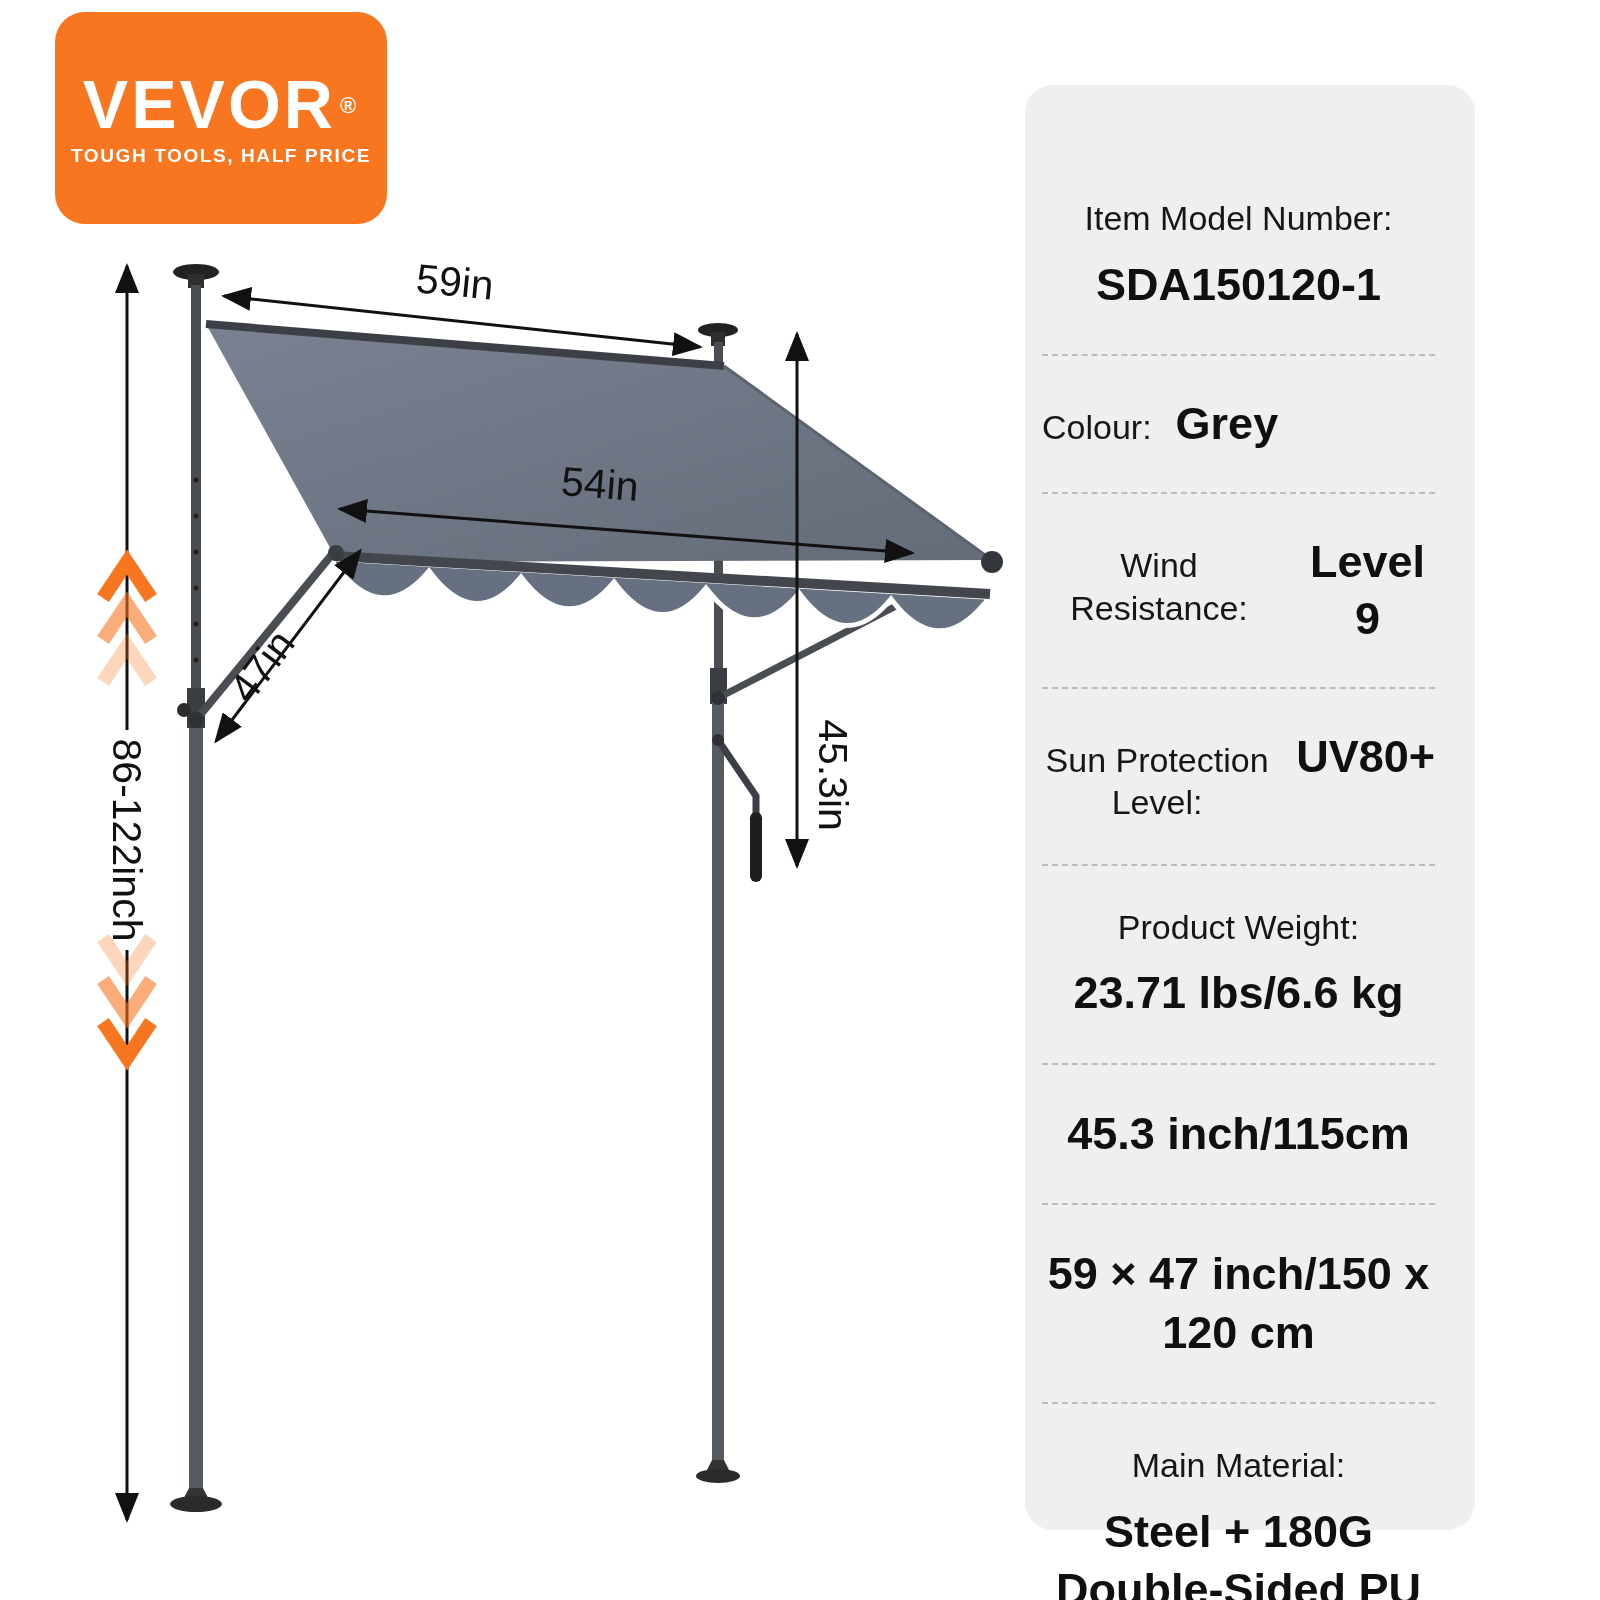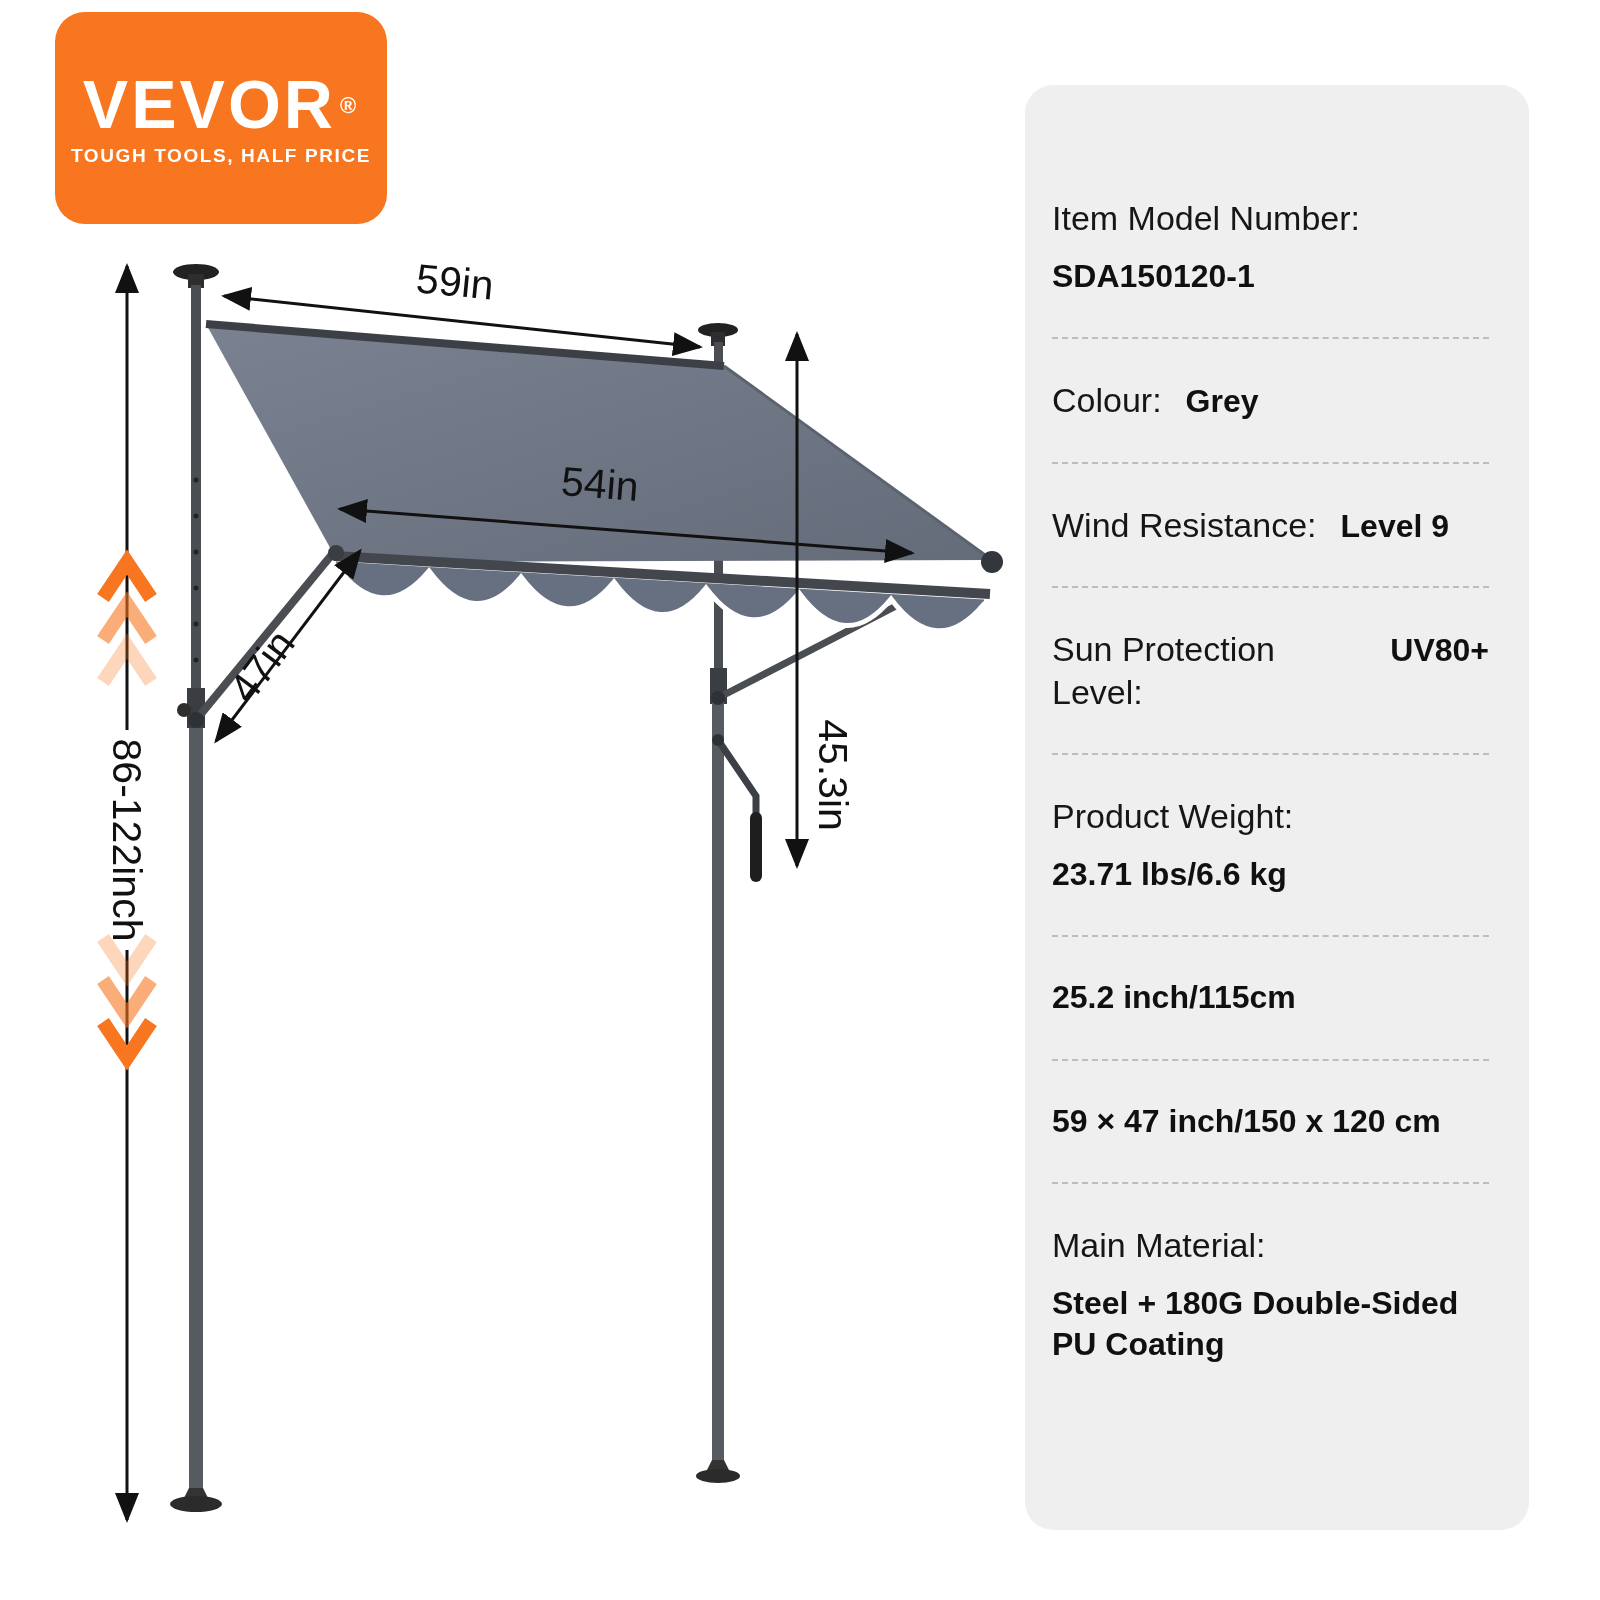--- a/index.html
+++ b/index.html
@@ -19,27 +19,28 @@
   }
   .logo .brand sup{font-size:22px;margin-top:4px;margin-left:4px;}
   .logo .tagline{
     color:#fff;font-weight:bold;font-size:19px;letter-spacing:1.6px;margin-top:7px;
   }
   
   .diagram{position:absolute;left:0;top:0;}
   .dim-label{font-size:41px;fill:#111;}
   
   .panel{
-    position:absolute;left:1025px;top:85px;width:504px;height:1445px;
+    position:absolute;left:1025px;top:85px;width:450px;height:1445px;
     background:var(--panel,#EFEFEF);border-radius:28px;box-sizing:border-box;
-    padding:112px 40px 40px 27px;
+    padding:112px 40px 40px 17px;
+    text-align:center;
   }
   .spec-item{line-height:1.25;}
   .spec-item .label{font-size:34px;font-weight:normal;color:#161616;}
-  .spec-item .value{font-size:32px;font-weight:bold;color:#101010;}
+  .spec-item .value{font-size:45px;font-weight:bold;color:#101010;}
   .spec-item.stacked .label{display:block;margin-bottom:16px;}
   .spec-item.stacked .value{display:block;line-height:1.3;}
   .spec-item.inline{display:flex;align-items:baseline;gap:24px;}
   .divider{border:none;border-top:2px dashed #bdbdbd;margin:40px 0;}
 </style>
 </head>
 <body>
 
 <div class="stage">
 
@@ -176,21 +177,21 @@
     </div>
     <hr class="divider">
 
     <div class="spec-item stacked">
       <span class="label">Product Weight:</span>
       <span class="value">23.71 lbs/6.6 kg</span>
     </div>
     <hr class="divider">
 
     <div class="spec-item stacked">
-      <span class="value">25.2 inch/115cm</span>
+      <span class="value">45.3 inch/115cm</span>
     </div>
     <hr class="divider">
 
     <div class="spec-item stacked">
       <span class="value">59 × 47 inch/150 x 120 cm</span>
     </div>
     <hr class="divider">
 
     <div class="spec-item stacked">
       <span class="label">Main Material:</span>

